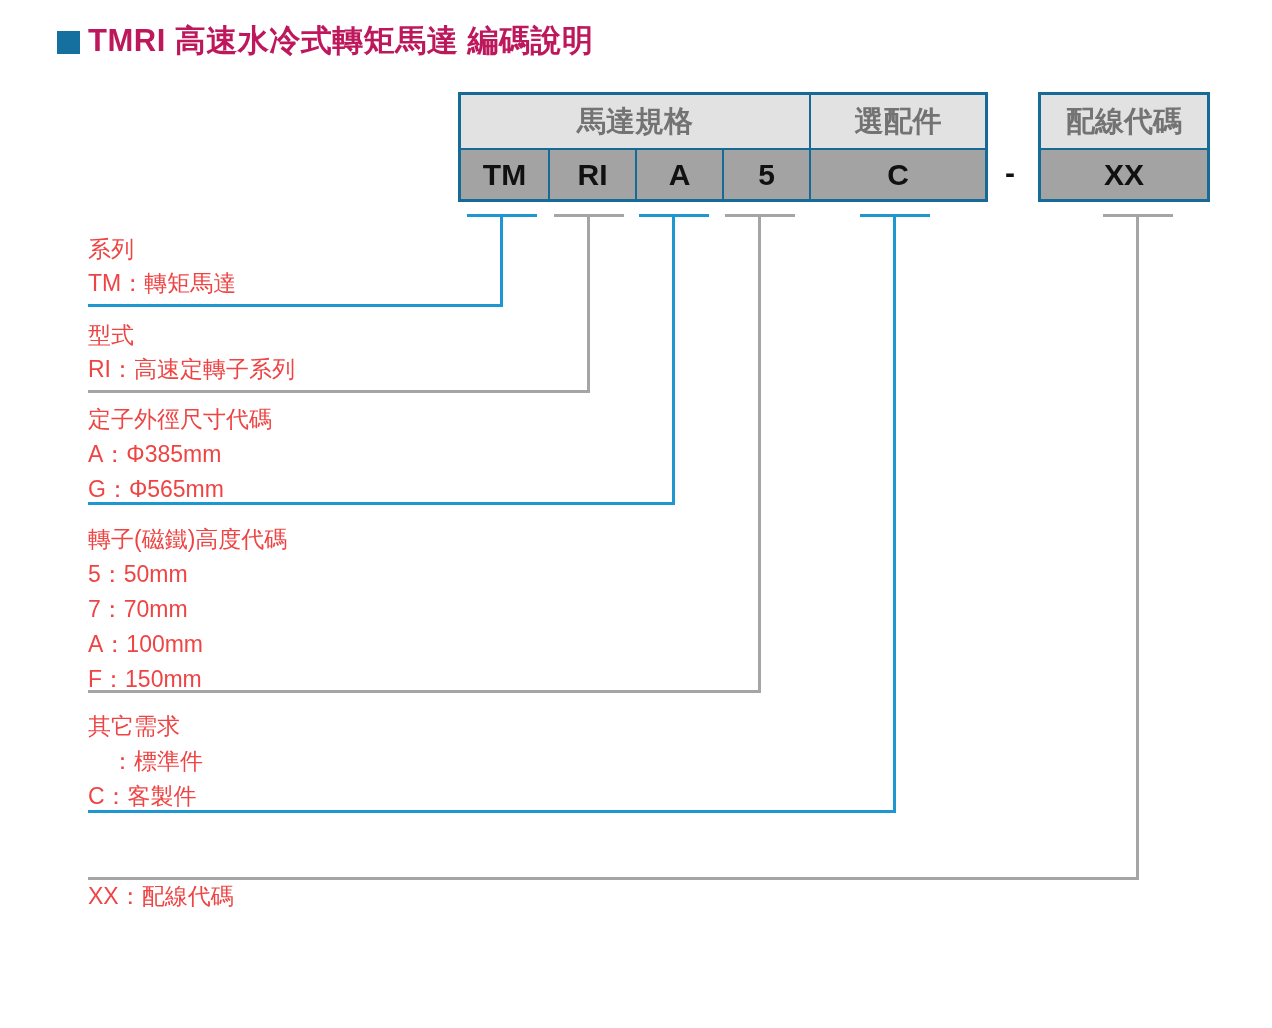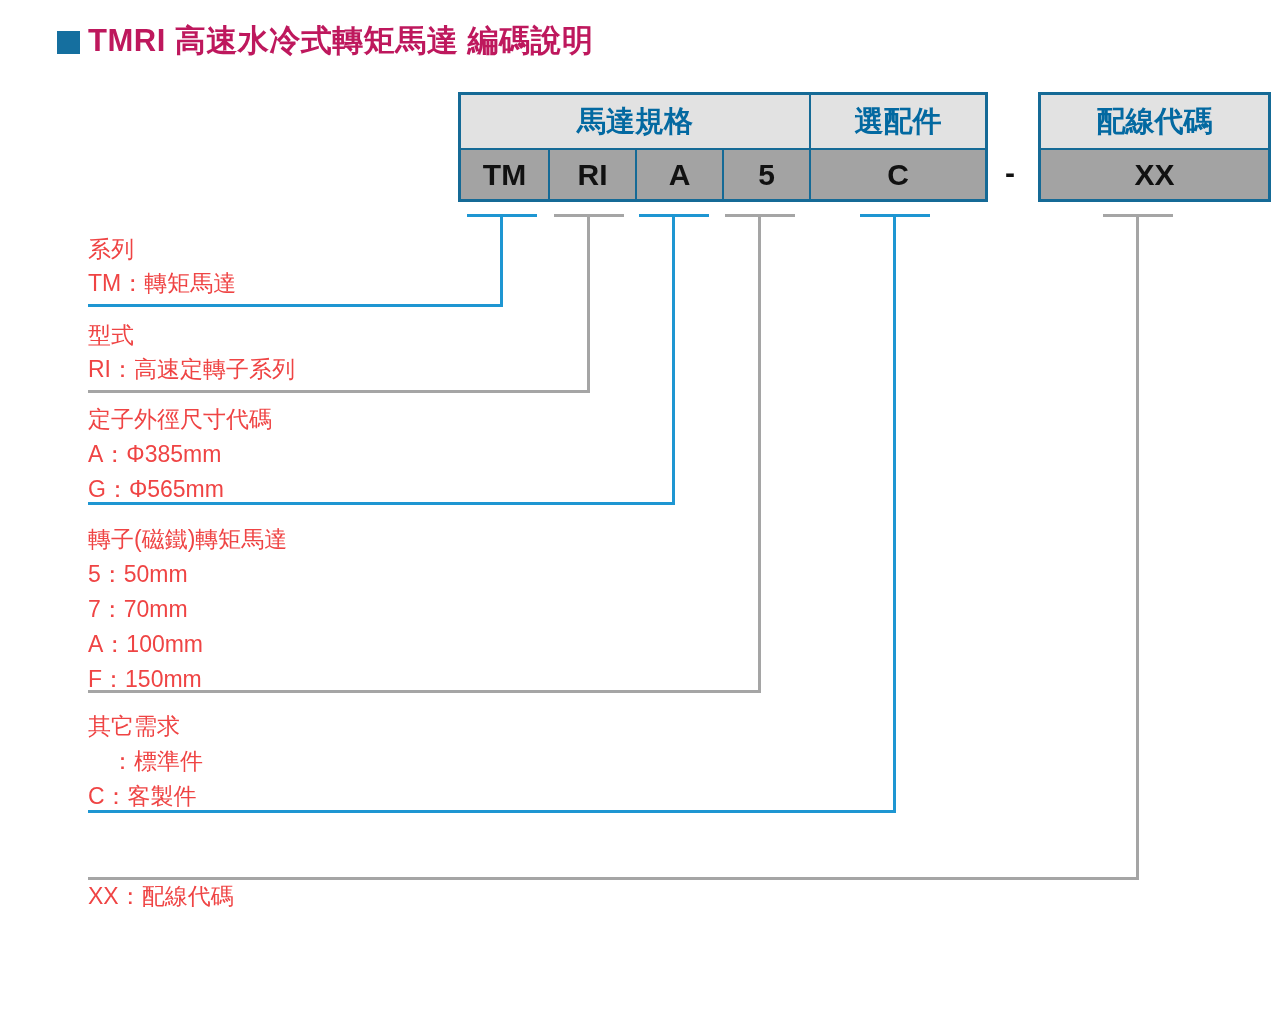--- a/index.html
+++ b/index.html
@@ -14,24 +14,24 @@
     font-size:31px;font-weight:bold;color:#be185d;letter-spacing:0.5px;white-space:pre;
   }
   
   .spec-table{
     position:absolute;box-sizing:border-box;
     border:3px solid #156a96;background:#156a96;
     display:grid;gap:2px;
   }
   .t-main{left:458px;top:92px;width:530px;height:110px;
     grid-template-columns:87px 85px 85px 85px 1fr;grid-template-rows:53px 1fr;}
-  .t-wire{left:1038px;top:92px;width:233px;height:110px;
+  .t-wire{left:1038px;top:92px;width:172px;height:110px;
     grid-template-columns:1fr;grid-template-rows:53px 1fr;}
   .th{
-    background:#e2e2e2;color:#0369a1;font-weight:bold;font-size:29px;
+    background:#e2e2e2;color:#737373;font-weight:bold;font-size:29px;
     display:flex;align-items:center;justify-content:center;
   }
   .td{
     background:#a3a3a3;color:#111111;font-weight:bold;font-size:30px;
     display:flex;align-items:center;justify-content:center;
   }
   .span4{grid-column:1 / span 4;}
   .dash{
     position:absolute;left:994px;top:156px;width:32px;text-align:center;
     font-size:30px;font-weight:bold;color:#111111;
@@ -113,21 +113,21 @@
   <div class="txt" style="top:236px;">系列</div>
   <div class="txt" style="top:270px;">TM：轉矩馬達</div>
 
   <div class="txt" style="top:322px;">型式</div>
   <div class="txt" style="top:356px;">RI：高速定轉子系列</div>
 
   <div class="txt" style="top:406px;">定子外徑尺寸代碼</div>
   <div class="txt" style="top:441px;">A：Φ385mm</div>
   <div class="txt" style="top:476px;">G：Φ565mm</div>
 
-  <div class="txt" style="top:526px;">轉子(磁鐵)轉矩馬達</div>
+  <div class="txt" style="top:526px;">轉子(磁鐵)高度代碼</div>
   <div class="txt" style="top:561px;">5：50mm</div>
   <div class="txt" style="top:596px;">7：70mm</div>
   <div class="txt" style="top:600px;margin-top:31px;">A：100mm</div>
   <div class="txt" style="top:666px;">F：150mm</div>
 
   <div class="txt" style="top:713px;">其它需求</div>
   <div class="txt" style="top:748px;">　：標準件</div>
   <div class="txt" style="top:783px;">C：客製件</div>
 
   <div class="txt" style="top:851px;margin-top:32px;">XX：配線代碼</div>

